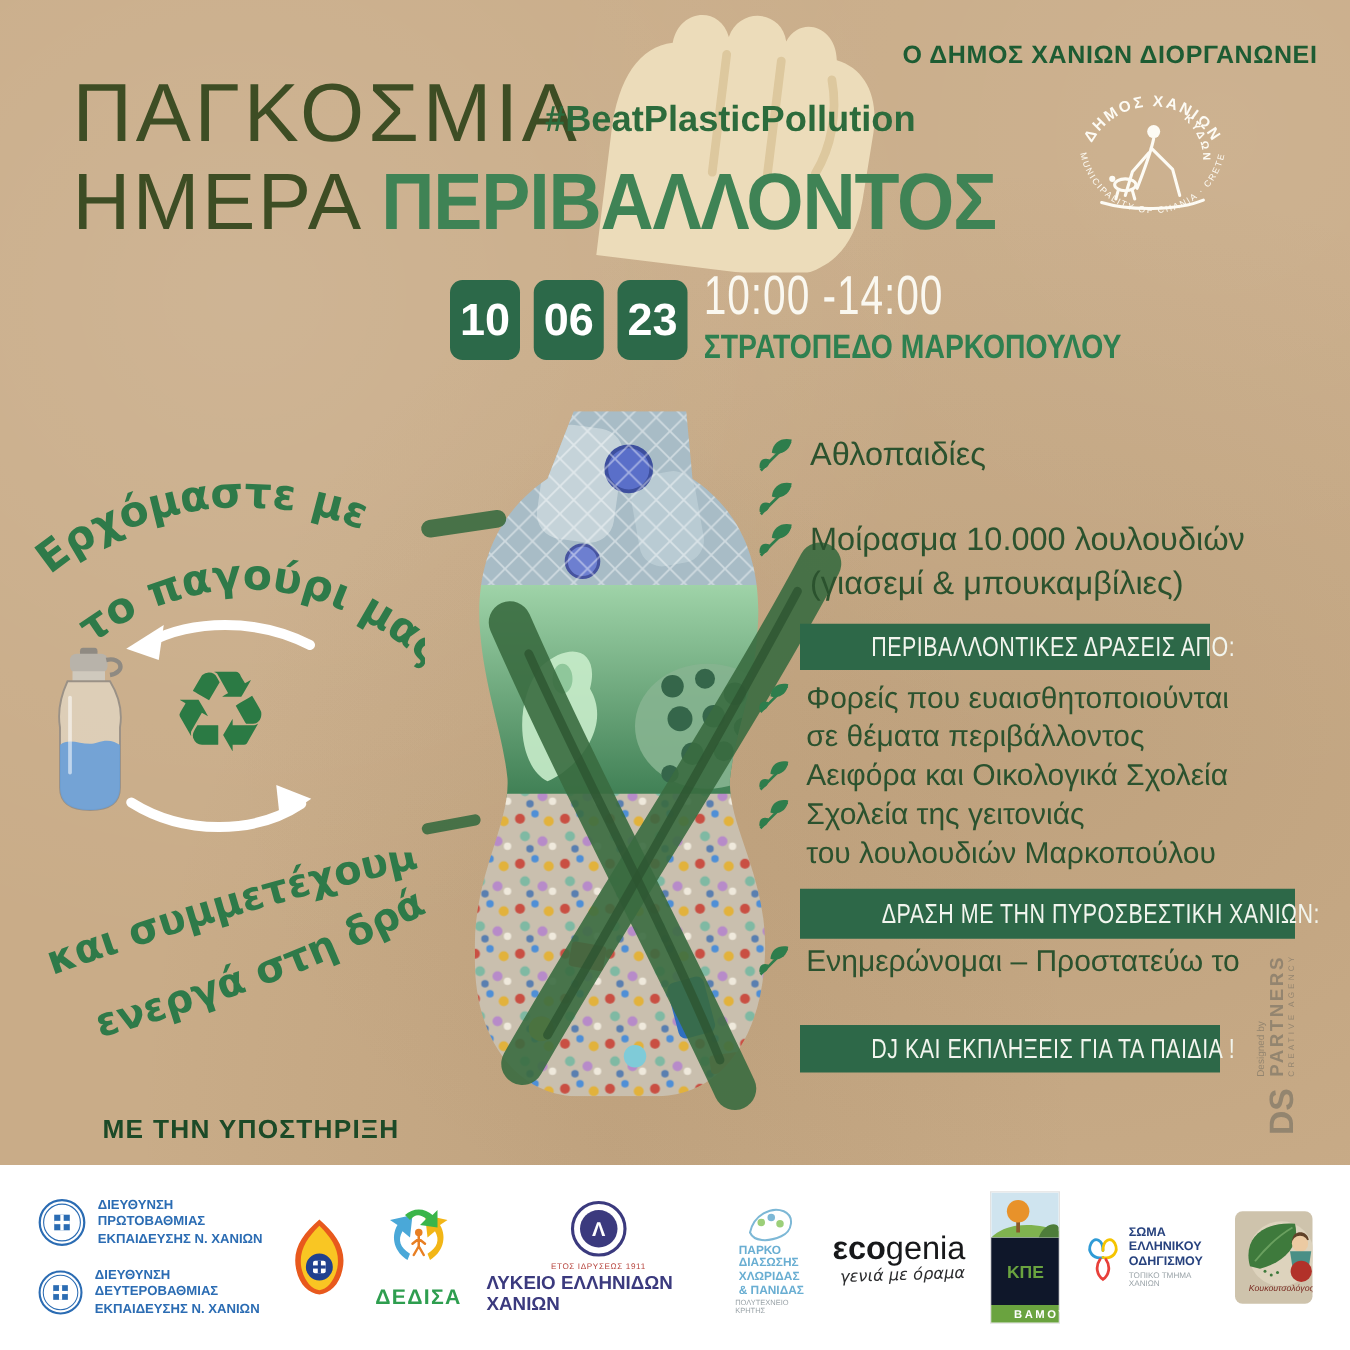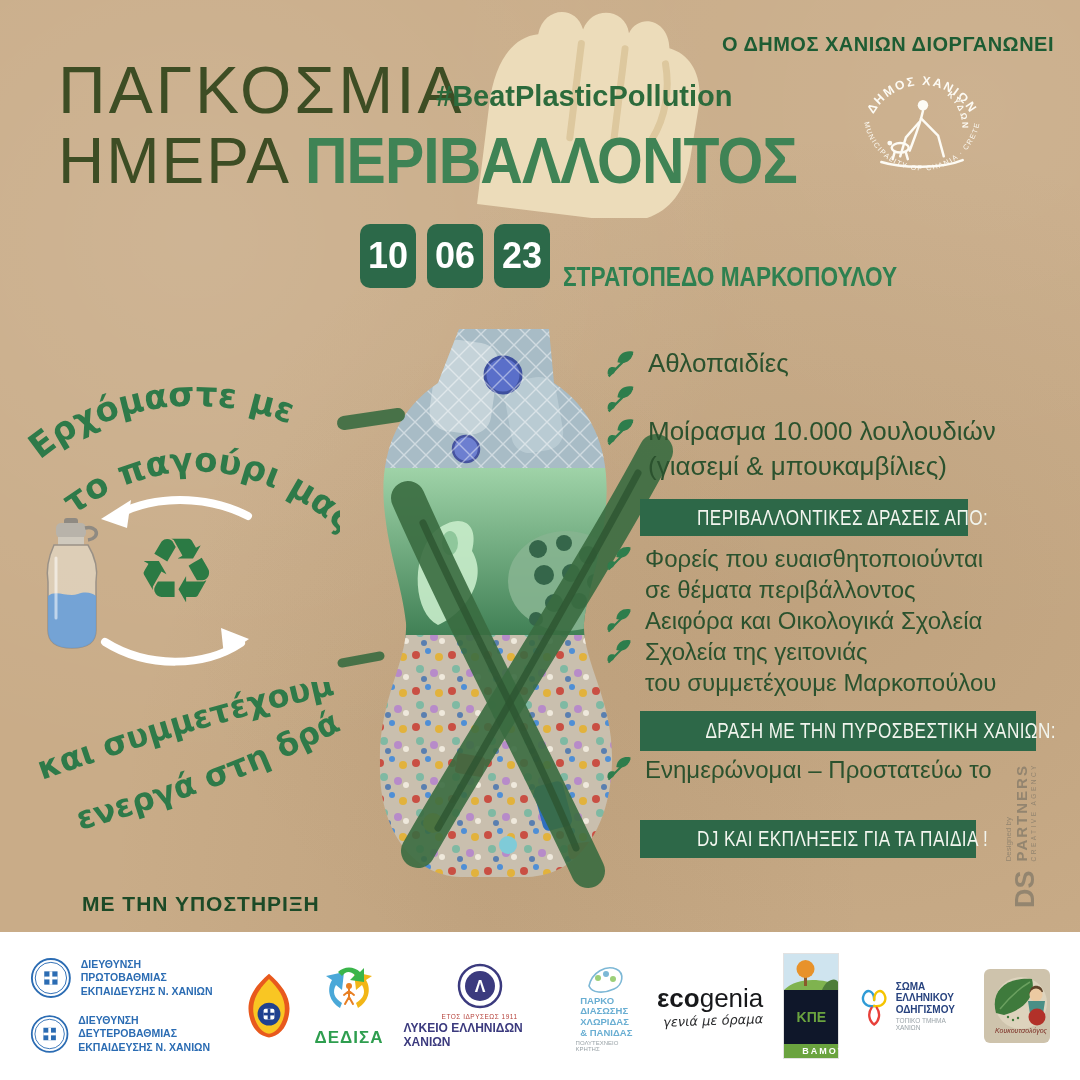--- a/index.html
+++ b/index.html
@@ -57,21 +57,21 @@
   .wm-sub{font-size:6.5px;letter-spacing:2.5px}
 
   .footer{position:absolute;bottom:0;left:0;width:100%;height:148px;background:#fff;
     display:flex;align-items:center;justify-content:center;padding:0 30px;gap:20px}
   .edu-col{display:flex;flex-direction:column;gap:12px}
   .edu{display:flex;align-items:center;gap:9px}
   .edu-text{font-size:10.5px;font-weight:700;color:#2b6cb3;line-height:1.3}
   .org{display:flex;flex-direction:column;align-items:center}
   .dedisa-name{font-size:17px;font-weight:800;color:#2e9e4f;letter-spacing:1px;margin-top:16px}
   .lyk-founded{font-size:6.5px;color:#b5413a;letter-spacing:.5px;margin-top:4px}
-  .lyk-name{font-size:12px;font-weight:700;color:#3b3a7e;margin-top:1px}
+  .lyk-name{font-size:15px;font-weight:700;color:#3b3a7e;margin-top:1px}
   .parko-text{font-size:9.5px;font-weight:700;color:#69aed2;line-height:1.12;text-align:left}
   .parko-sub{font-size:6px;color:#9aa3a8;margin-top:2px}
   .eco-brand{font-size:26px;color:#17181a;line-height:1}
   .eco-bold{font-weight:800}
   .eco-light{font-weight:300}
   .eco-tag{font-size:13px;font-style:italic;color:#2a2b2d;font-family:"DejaVu Sans",cursive;margin-top:2px;align-self:flex-end;transform:rotate(-2deg)}
   .kpe{width:56px;border:1px solid #e2e2e2}
   .kpe-mid{background:#0f172a;color:#6aa33f;font-weight:800;font-size:14px;text-align:center;padding:19px 0}
   .kpe-bot{background:#6aa33f;color:#fff;font-weight:800;font-size:9px;letter-spacing:2px;text-align:center;padding:2px 18px}
   .scout{display:flex;align-items:center;gap:6px}
@@ -128,20 +128,23 @@
   <div class="abs title2">
     <span class="thin">ΗΜΕΡΑ</span>
     <span class="bold cond">ΠΕΡΙΒΑΛΛΟΝΤΟΣ</span>
   </div>
   <div class="abs hashtag">#BeatPlasticPollution</div>
 
   <div class="abs date-row">
     <div class="date-box">10</div>
     <div class="date-box">06</div>
     <div class="date-box">23</div>
+  </div>
+  <div class="abs time">
+    <span class="cond" style="transform:scaleX(.74)">10:00 -14:00</span>
   </div>
   <div class="abs location">
     <span class="cond" style="transform:scaleX(.84)">ΣΤΡΑΤΟΠΕΔΟ ΜΑΡΚΟΠΟΥΛΟΥ</span>
   </div>
 
   <svg class="abs" style="left:25px;top:365px" width="315" height="170" viewBox="0 0 315 170">
     <defs>
       <path id="ht1" d="M15,95 C95,28 220,24 300,78"></path>
       <path id="ht2" d="M48,150 C140,82 240,100 310,162"></path>
     </defs>
@@ -299,21 +302,21 @@
     <div class="row">
       <svg class="leaf" viewBox="0 0 34 34">
           <path d="M3,31 C10,24 18,15 30,5" stroke="#2e7d4c" stroke-width="2.6" fill="none"></path>
           <path d="M31,3 C22,1 14,5 13,15 C21,18 30,13 31,3 Z" fill="#2e7d4c"></path>
           <path d="M11,21 C5,19 1,22 2,29 C8,30 11,27 11,21 Z" fill="#2e7d4c"></path>
         </svg>
       <span>Σχολεία της γειτονιάς</span>
     </div>
     <div class="row">
       <svg class="leaf hide" viewBox="0 0 34 34"></svg>
-        <span>του συμμετέχουμε Μαρκοπούλου</span>
+        <span>του λουλουδιών Μαρκοπούλου</span>
     </div>
   </div>
 
   <div class="banner" style="left:640px;top:711px;width:396px;height:40px">
     <span>ΔΡΑΣΗ ΜΕ ΤΗΝ ΠΥΡΟΣΒΕΣΤΙΚΗ ΧΑΝΙΩΝ:</span>
   </div>
   <div class="lst lst2" style="left:606px;top:753px">
     <div class="row">
       <svg class="leaf" viewBox="0 0 34 34">
           <path d="M3,31 C10,24 18,15 30,5" stroke="#2e7d4c" stroke-width="2.6" fill="none"></path>

